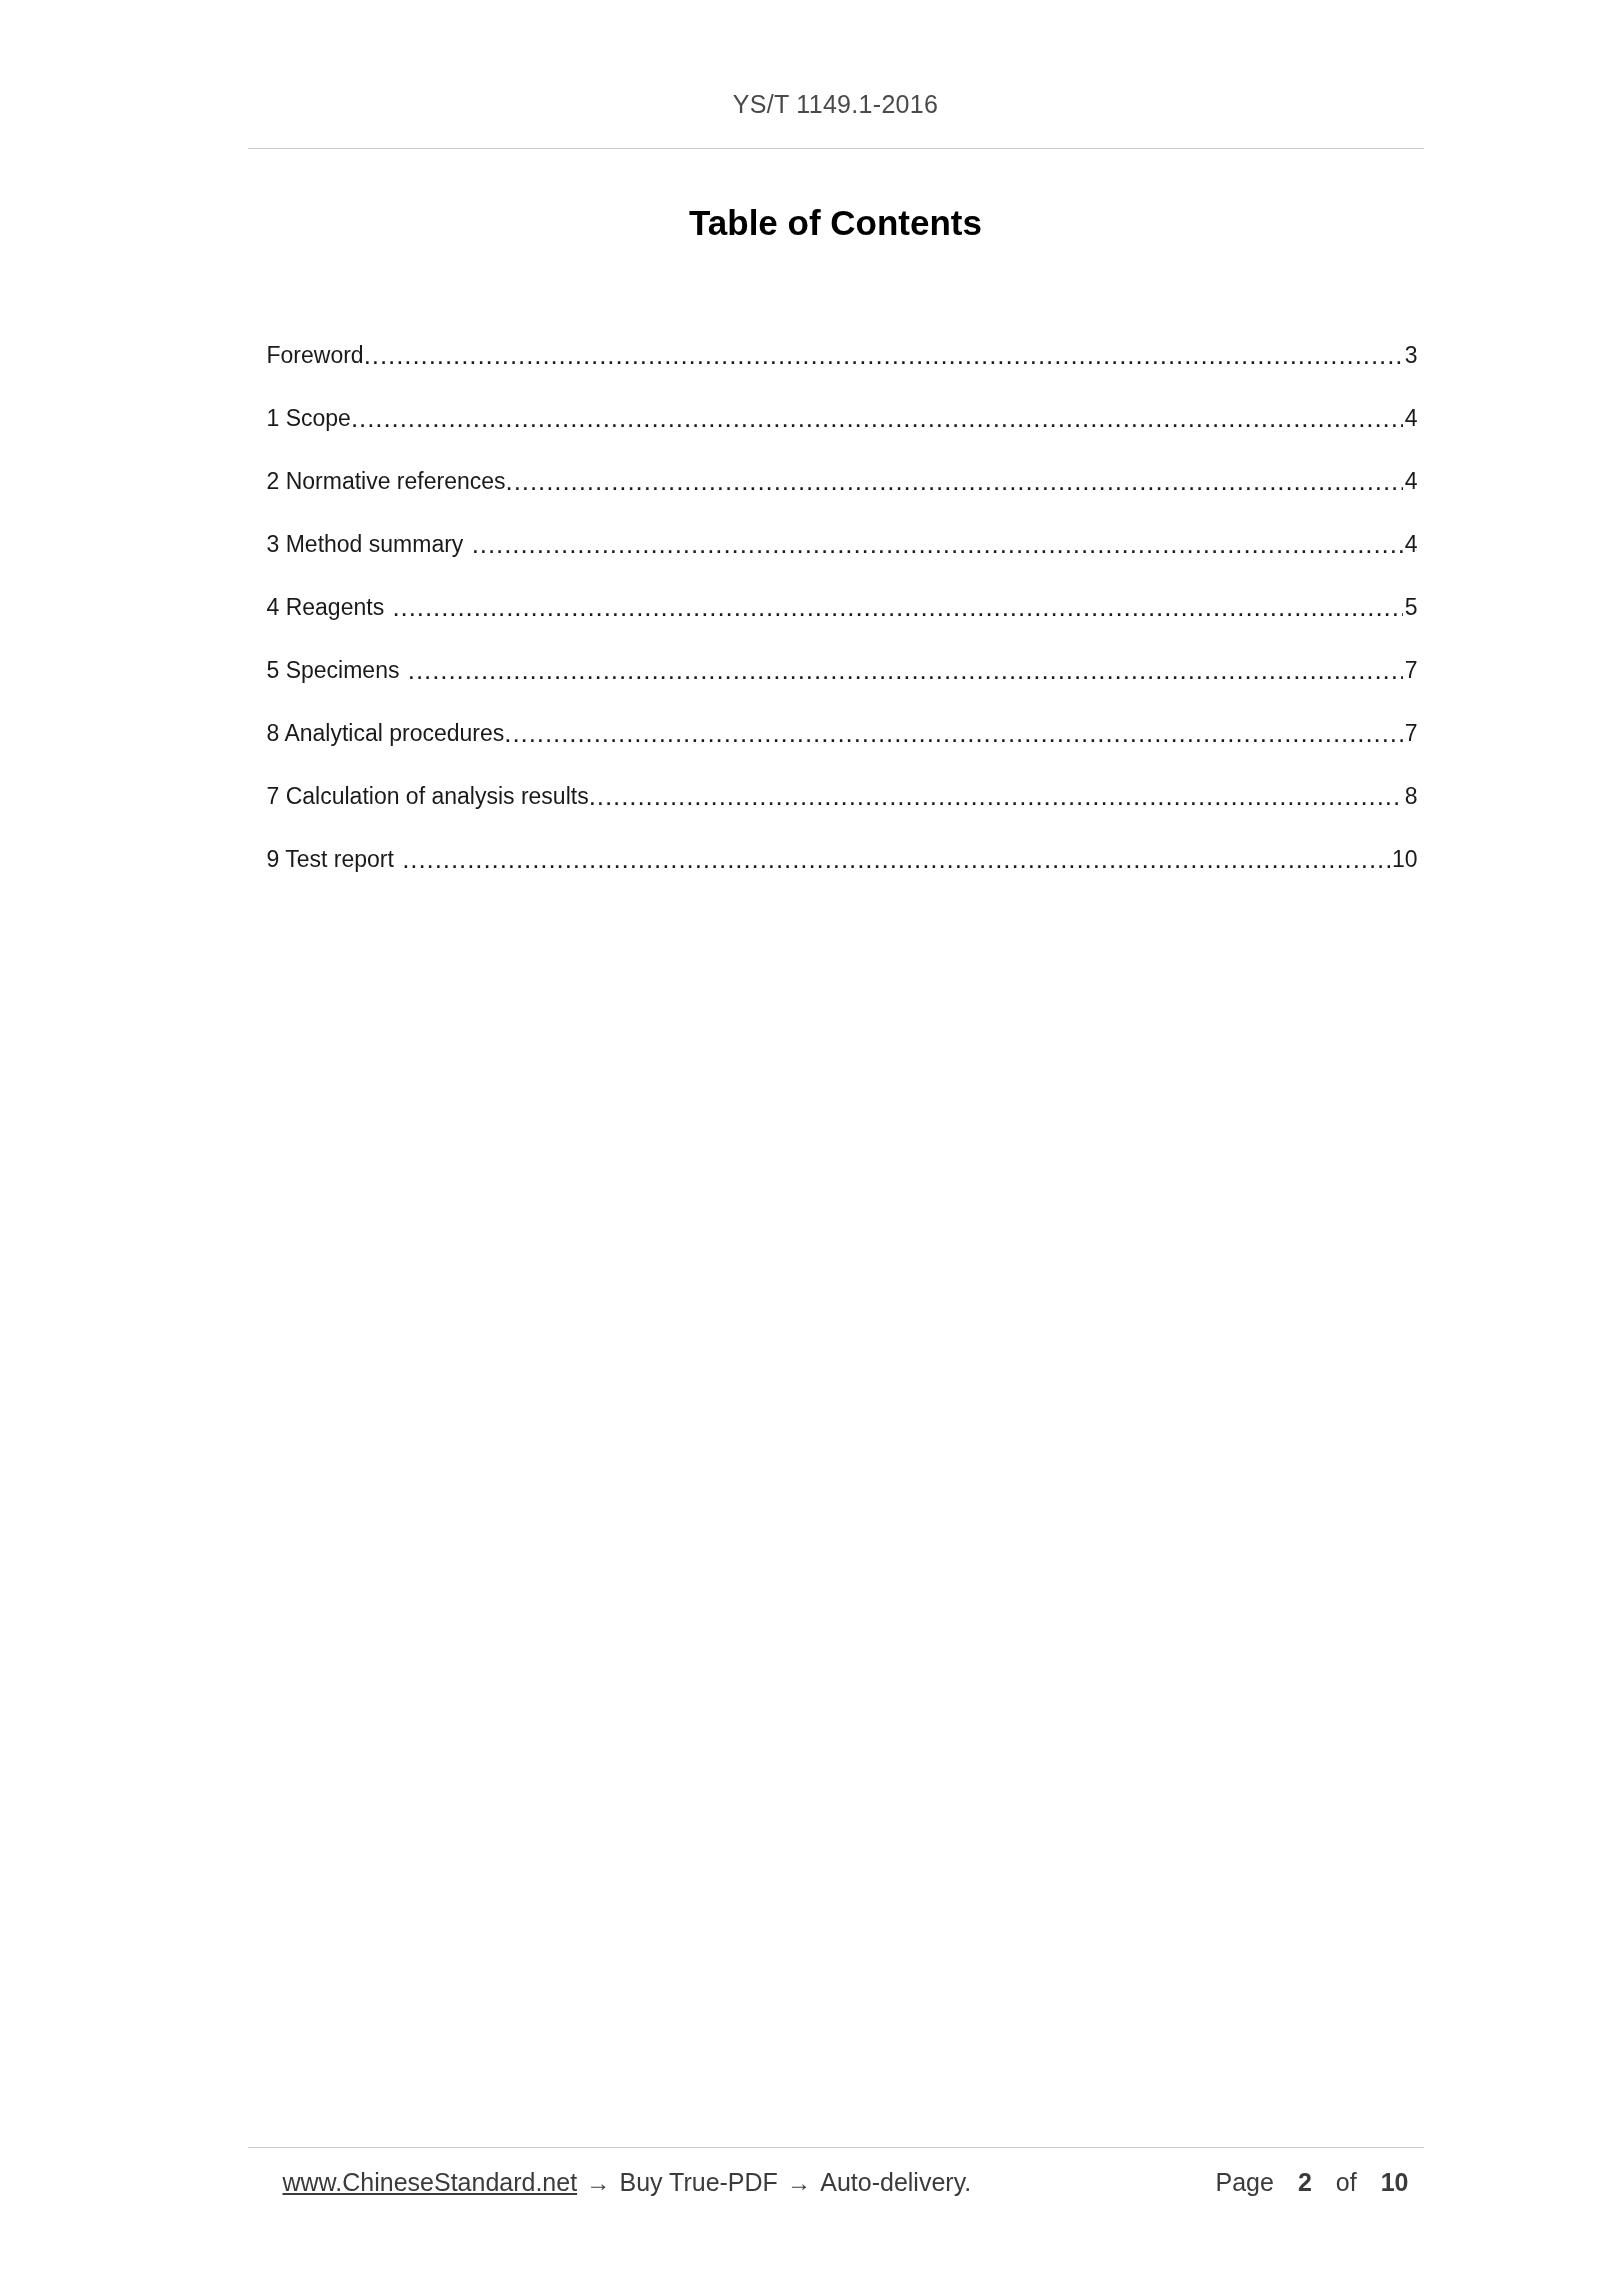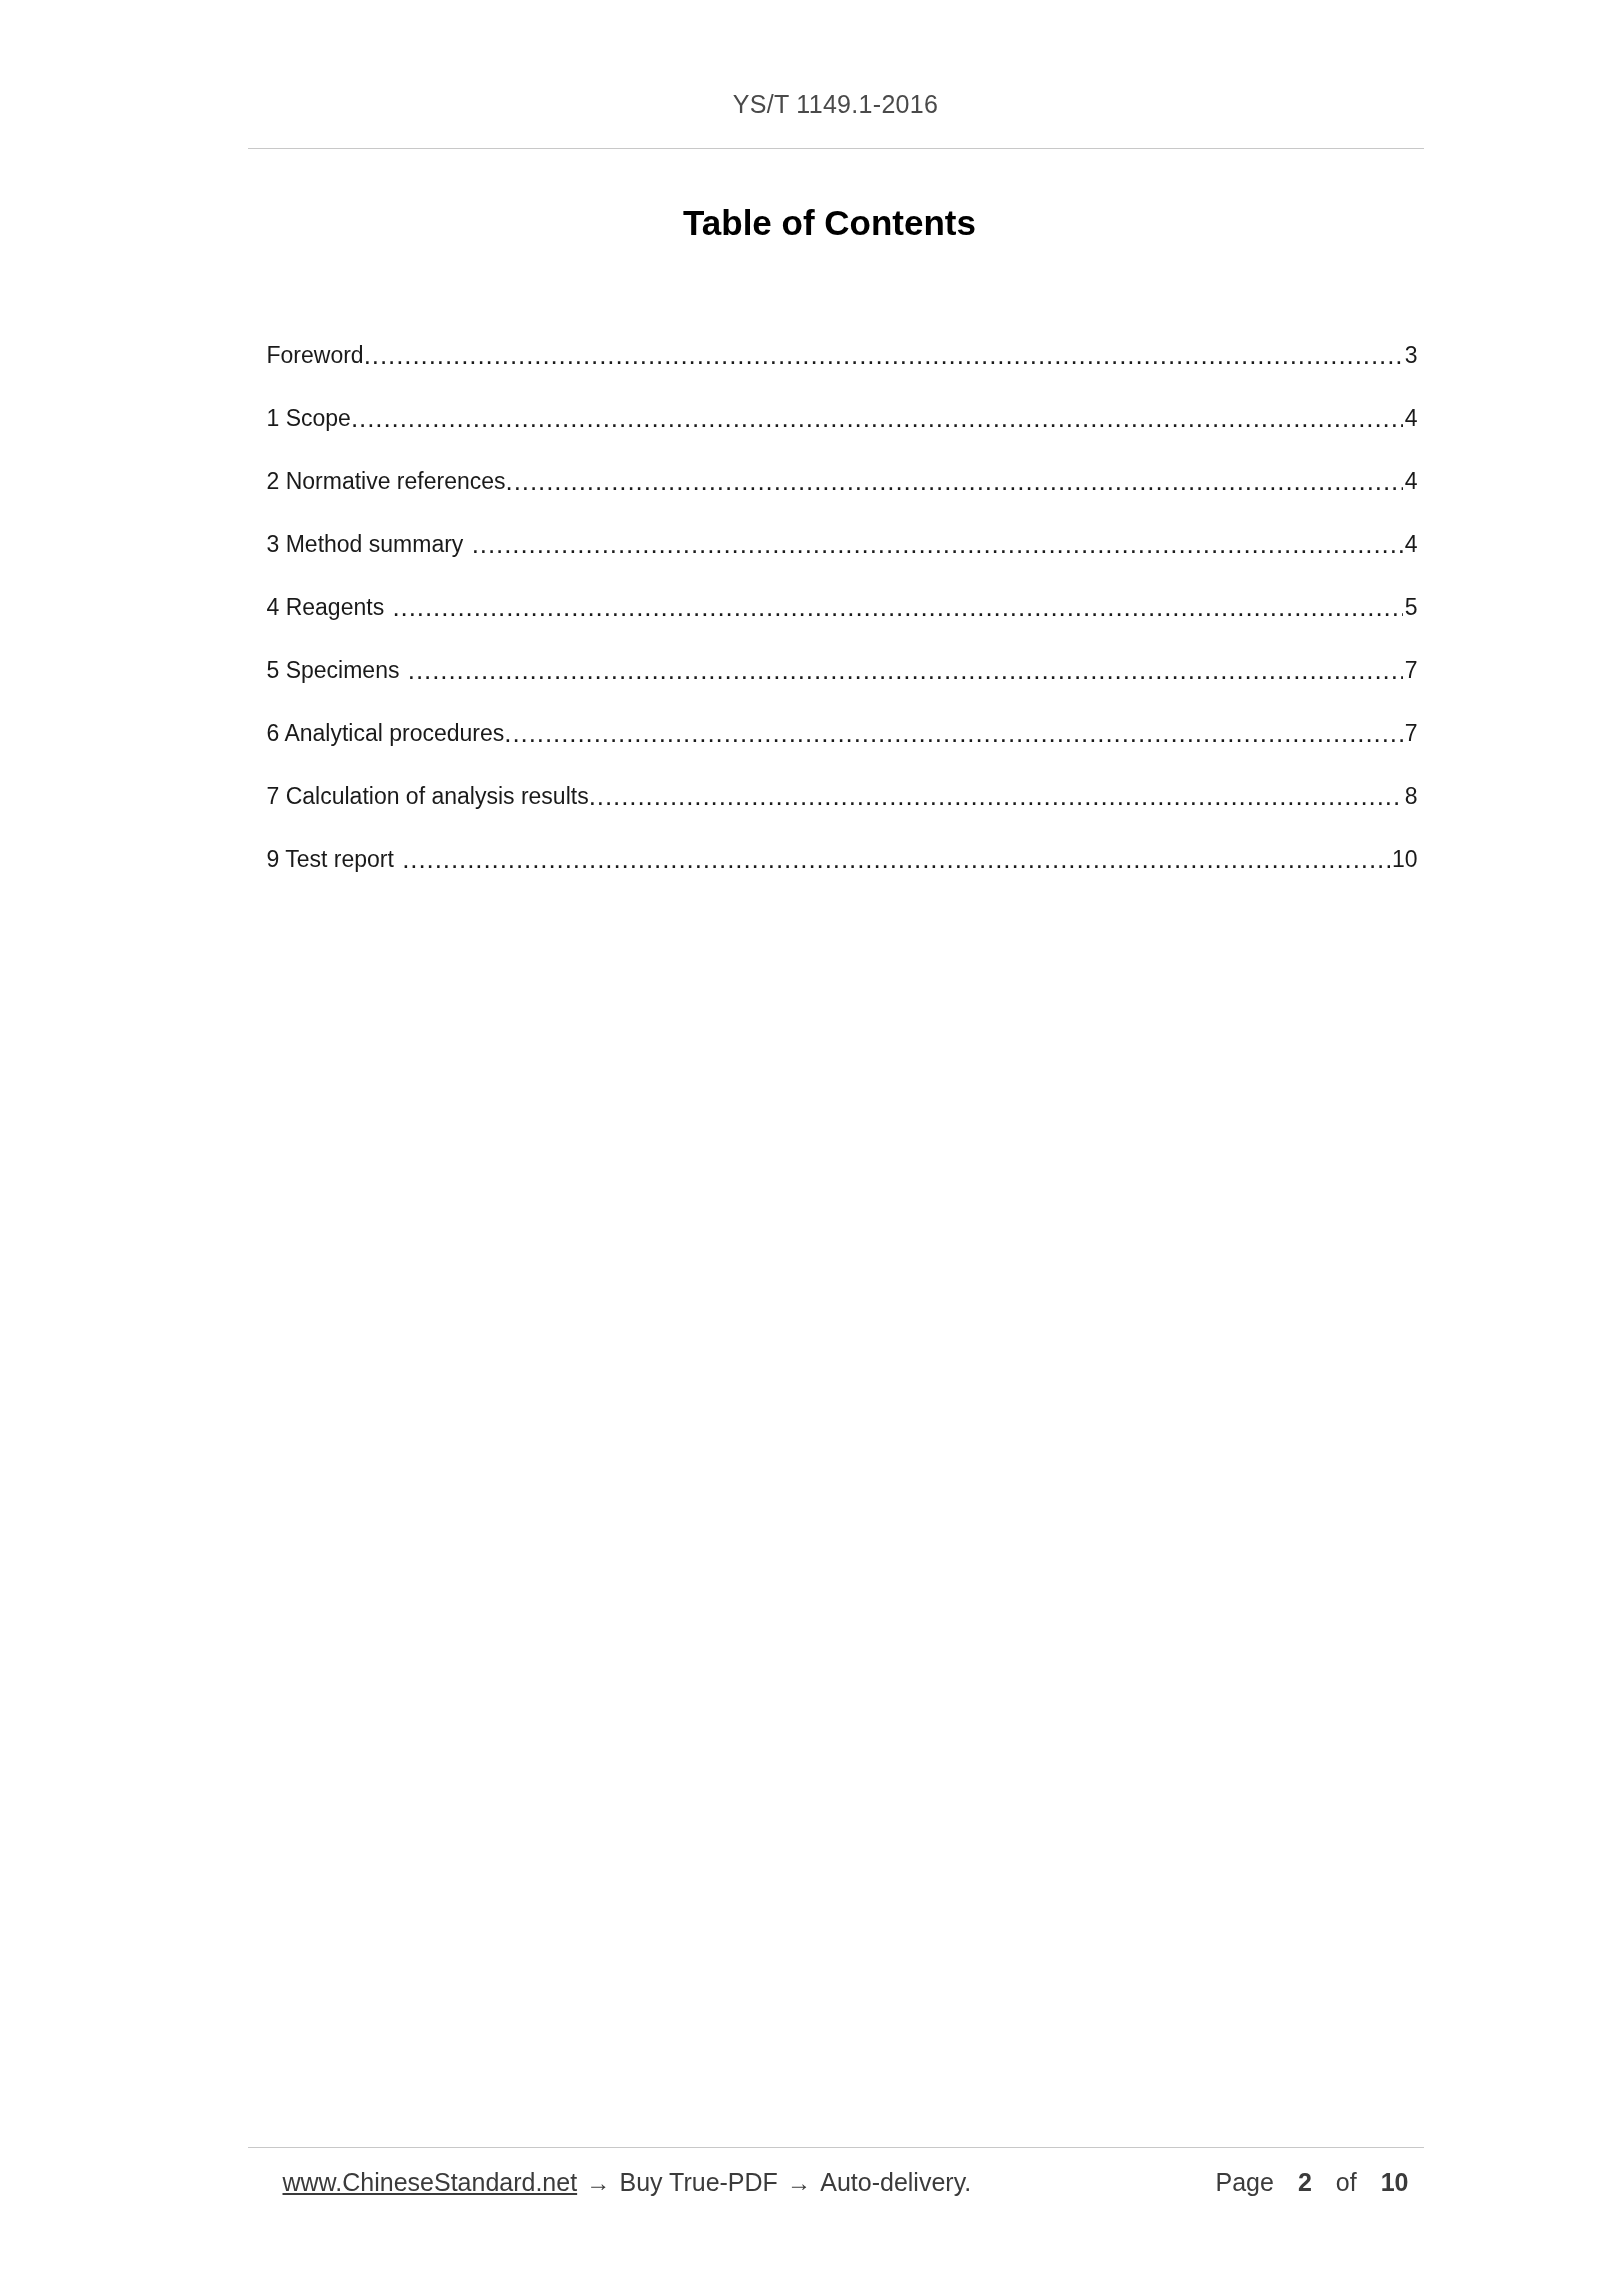--- a/index.html
+++ b/index.html
@@ -39,21 +39,21 @@
     left: 223px;
     top: 148px;
     width: 1176px;
     height: 0.8px;
     background: #c8c8c8;
   }
 
   
   .doc-title {
     position: absolute;
-    left: 217px;
+    left: 223px;
     top: 203px;
     width: 1176px;
     text-align: center;
     font-size: 35px;
     font-weight: bold;
     color: #000000;
   }
 
   
   .toc {
@@ -192,21 +192,21 @@
     </div>
 
     <div class="toc-entry">
       <span class="toc-label">5 Specimens</span>
       <span class="toc-gap"></span>
       <span class="toc-leader"></span>
       <span class="toc-page">7</span>
     </div>
 
     <div class="toc-entry">
-      <span class="toc-label">6 Analytical procedures</span>
+      <span class="toc-label">8 Analytical procedures</span>
       <span class="toc-leader"></span>
       <span class="toc-page">7</span>
     </div>
 
     <div class="toc-entry">
       <span class="toc-label">7 Calculation of analysis results</span>
       <span class="toc-leader"></span>
       <span class="toc-page">8</span>
     </div>
 

